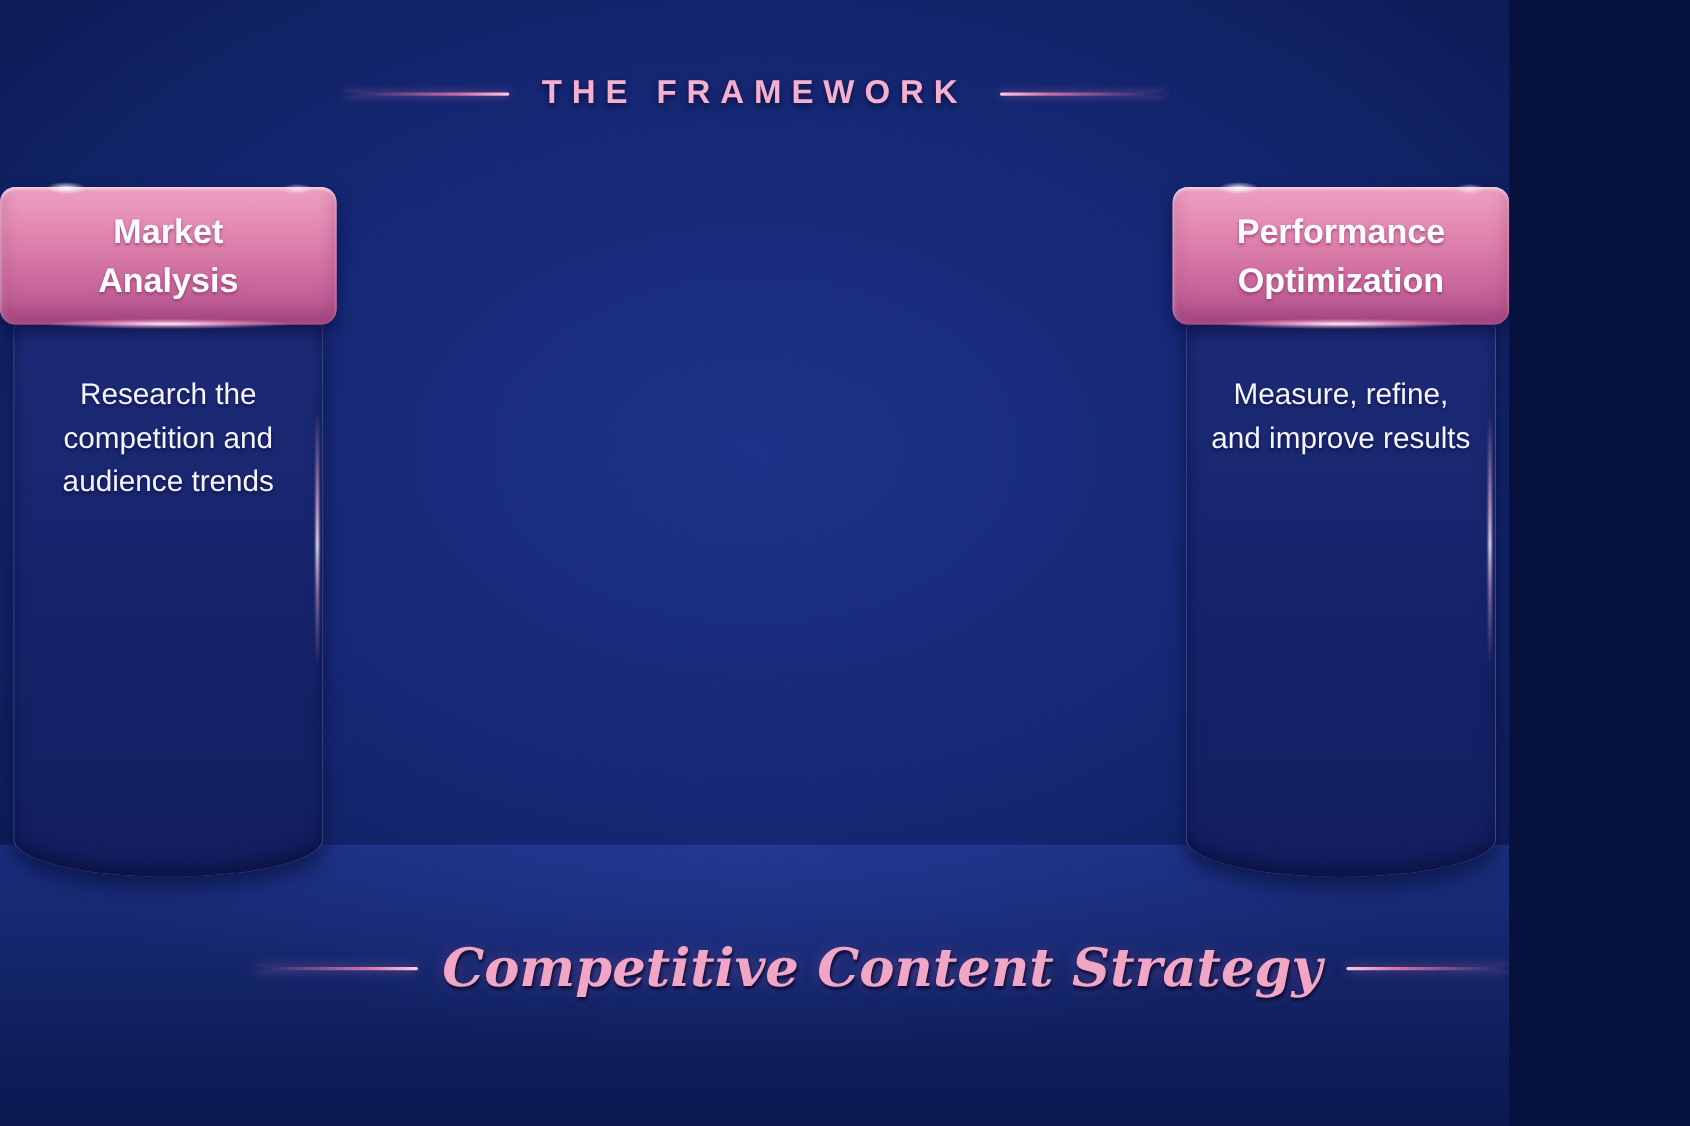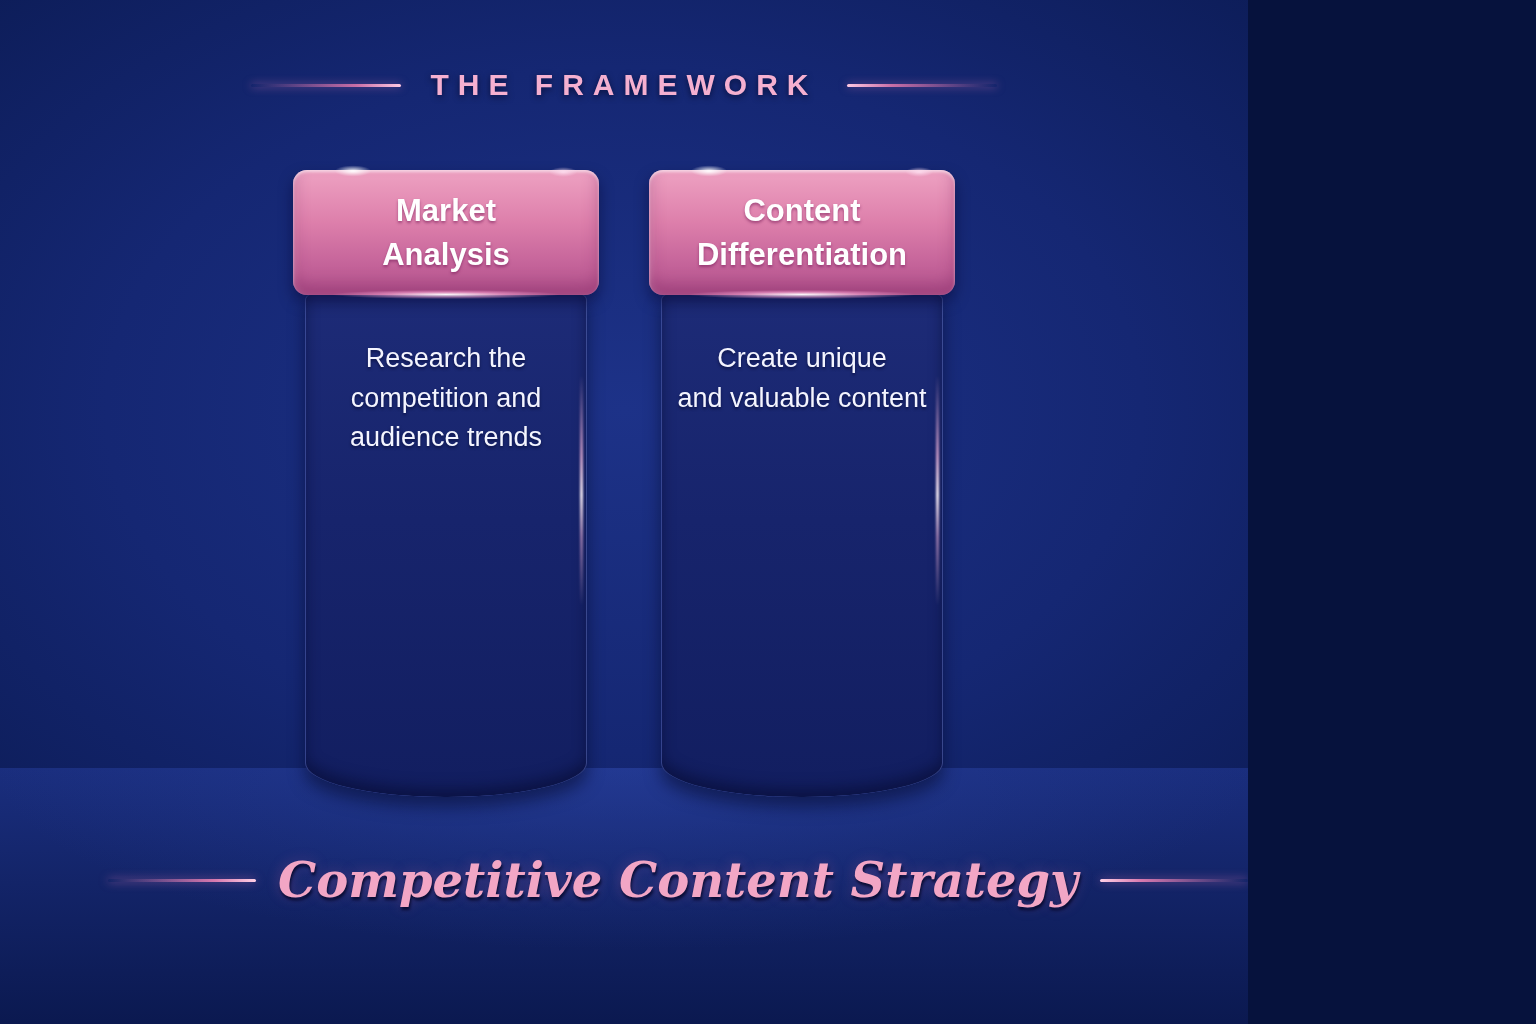--- a/index.html
+++ b/index.html
@@ -1,19 +1,19 @@
 <!DOCTYPE html>
 <html><head>
 <meta charset="utf-8">
 <style>
   * { margin: 0; padding: 0; box-sizing: border-box; }
   html, body { background: #06123d; }
   .stage {
     position: relative;
-    width: 1248px;
+    width: 1372px;
     height: 1024px;
     overflow: hidden;
     font-family: "Liberation Sans", sans-serif;
     background:
       radial-gradient(1150px 760px at 50% 40%, #1d3288 0%, #152773 45%, #0d1d59 78%, #081540 100%);
   }
 
   
   .floor {
     position: absolute;
@@ -40,21 +40,21 @@
     white-space: nowrap;
   }
   .rule { height: 3px; width: 150px; border-radius: 2px; }
   .rule.left  { background: linear-gradient(90deg, rgba(232,123,176,0) 0%, rgba(232,123,176,.85) 70%, #ffc9e2 100%); box-shadow: 0 0 8px rgba(240,130,190,.5); }
   .rule.right { background: linear-gradient(270deg, rgba(232,123,176,0) 0%, rgba(232,123,176,.85) 70%, #ffc9e2 100%); box-shadow: 0 0 8px rgba(240,130,190,.5); }
 
   
   .cards {
     position: absolute;
     top: 170px; left: 0; right: 0;
-    display: flex; justify-content: center;
+    display: flex; justify-content: space-between;
     gap: 50px;
   }
   .card { position: relative; width: 306px; }
 
   .card-header {
     position: relative;
     height: 125px;
     border-radius: 14px;
     background: linear-gradient(180deg, #eea2c2 0%, #dd7fab 42%, #c5649a 75%, #b4548e 100%);
     box-shadow:
@@ -193,33 +193,33 @@
       </div>
       <div class="card-body">
         <p class="card-desc">Research the
 competition and
 audience trends</p>
       </div>
       <div class="pillar-reflection"></div>
       <div class="pillar-shadow"></div>
     </section>
 
+
     <section class="card">
       <div class="card-header">
-        <h2 class="card-title">Content
-Differentiation</h2>
+        <h2 class="card-title">Performance
+Optimization</h2>
       </div>
       <div class="card-body">
-        <p class="card-desc">Create unique
-and valuable content</p>
+        <p class="card-desc">Measure, refine,
+and improve results</p>
       </div>
       <div class="pillar-reflection"></div>
       <div class="pillar-shadow"></div>
     </section>
-
 
   </main>
 
   <footer class="bottom-title">
     <span class="rule-b left"></span>
     <h2>Competitive Content Strategy</h2>
     <span class="rule-b right"></span>
   </footer>
 
 </div>

